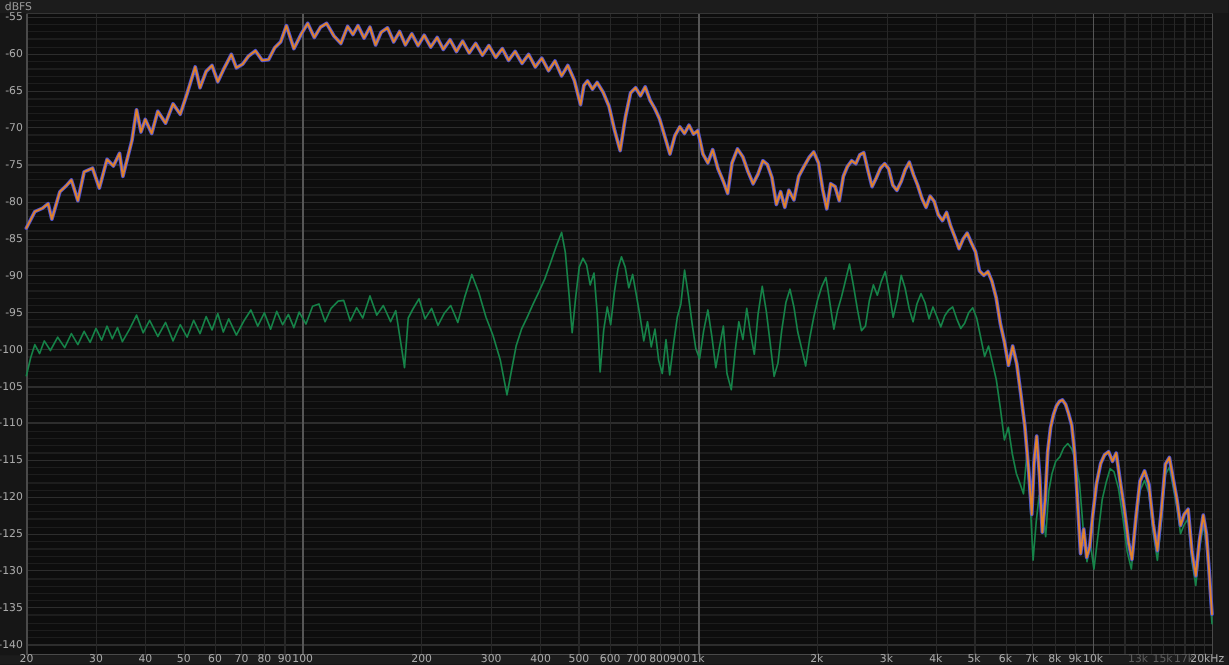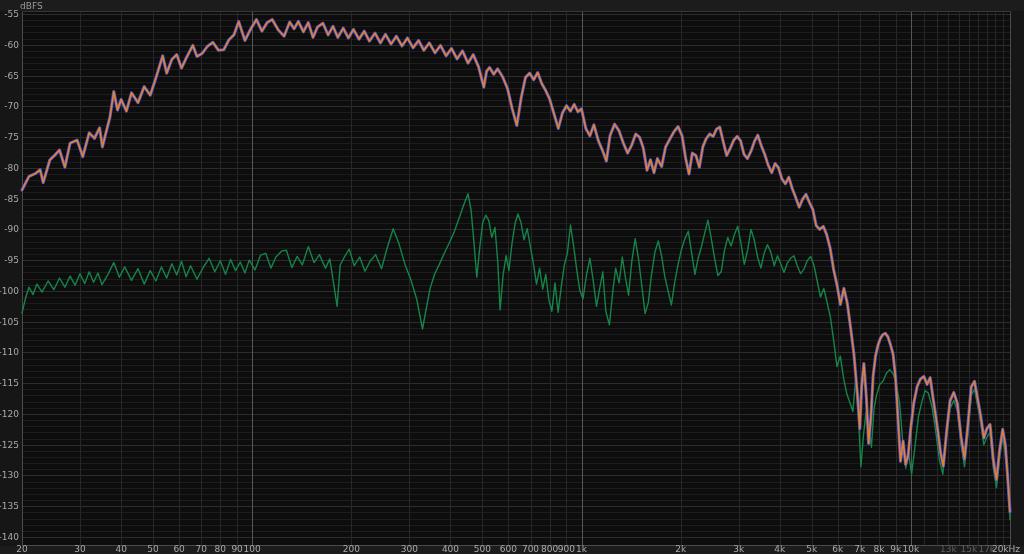--- a/index.html
+++ b/index.html
@@ -1,19 +1,19 @@
 <!DOCTYPE html>
 <html><head>
 <meta charset="utf-8">
 <style>
   html,body{margin:0;padding:0;background:#151515;}
   .stage{position:relative;width:1024px;height:554px;background:#151515;overflow:hidden;
          font-family:"DejaVu Sans", sans-serif;}
   .stage svg{position:absolute;left:0;top:0;}
-  .unit-label{position:absolute;left:20px;top:1px;font-size:9px;color:#9a9a9a;z-index:3;}
+  .unit-label{position:absolute;left:4px;top:1px;font-size:9px;color:#9a9a9a;z-index:3;}
   text{font-family:"DejaVu Sans", sans-serif;}
 </style>
 </head>
 <body>
 
 <div class="stage">
   <div class="unit-label">dBFS</div>
   <svg id="chart" width="1024" height="554" viewBox="0 0 1024 554">
       <rect x="0" y="0" width="1024" height="554" fill="#161616"></rect>
       <rect x="0" y="0" width="1024" height="11" fill="#1c1c1c"></rect>

